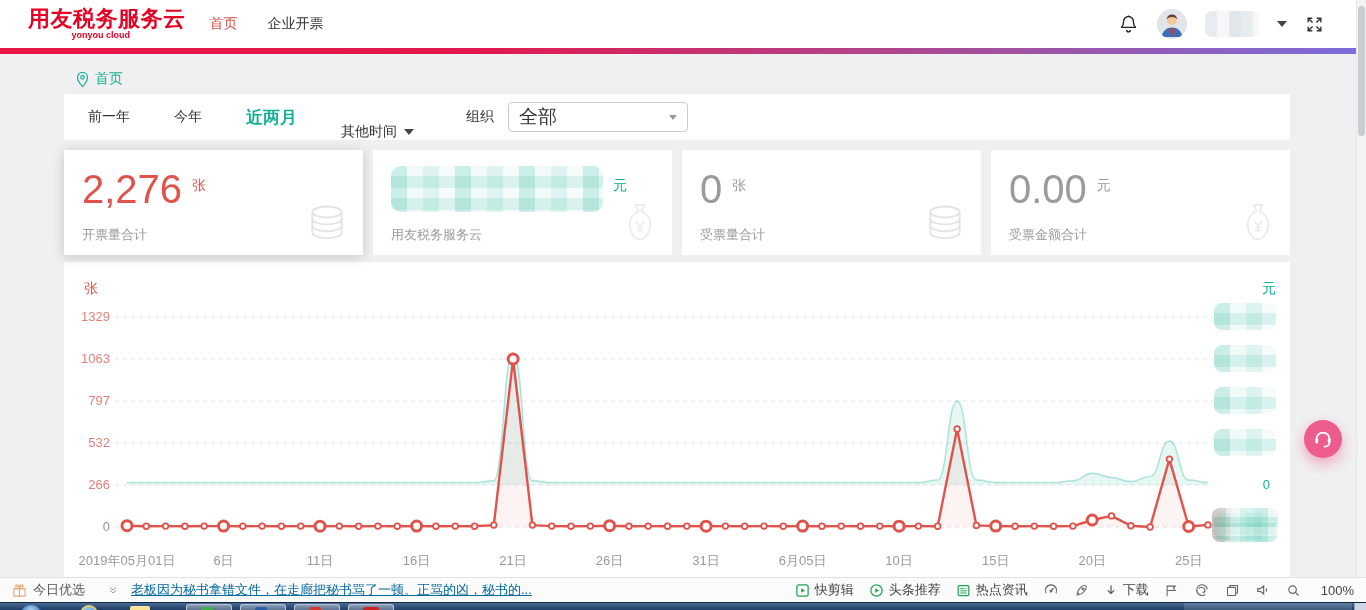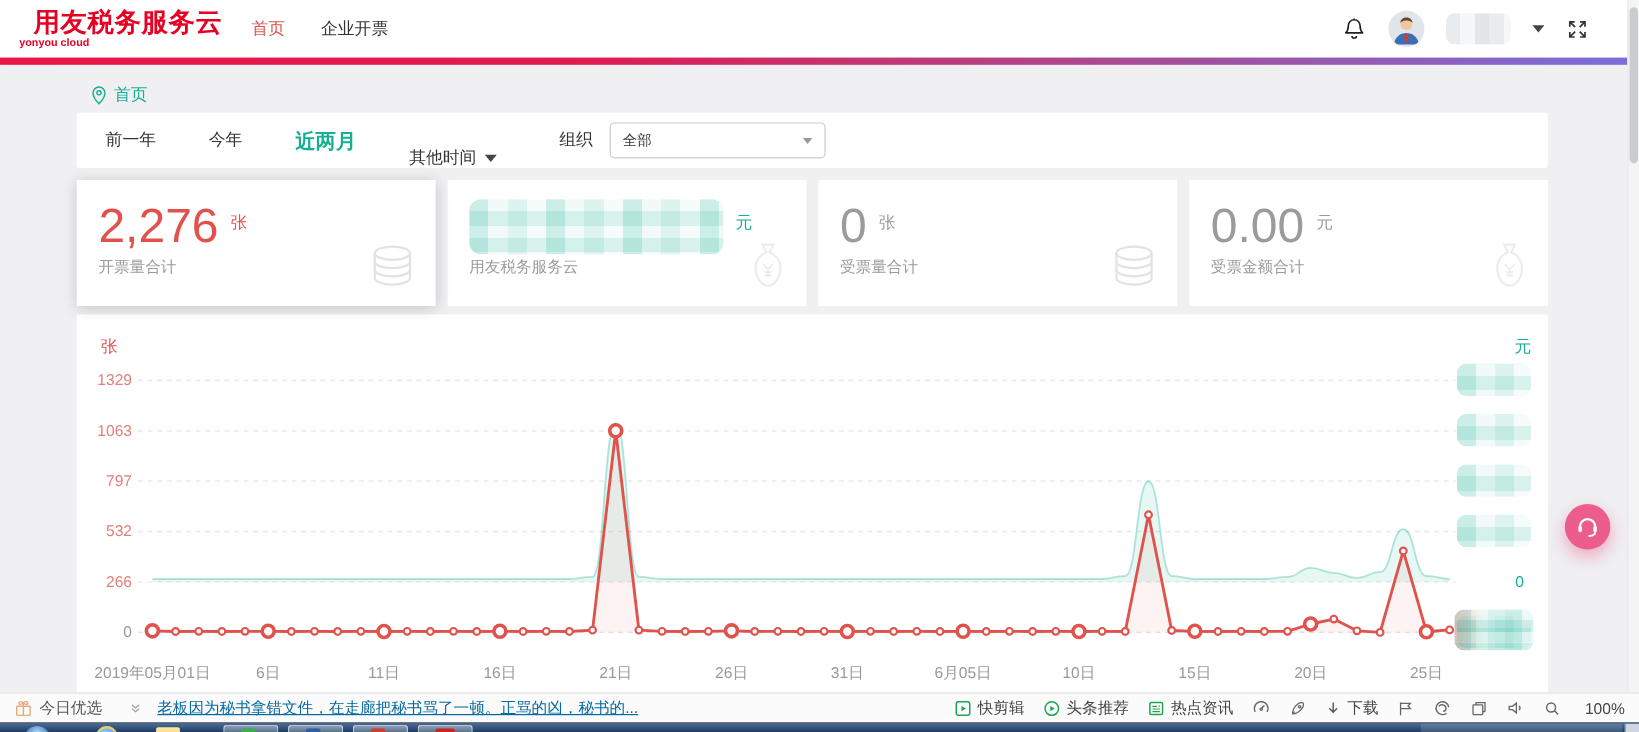--- a/index.html
+++ b/index.html
@@ -4,21 +4,21 @@
 <style>
   html,body{margin:0;padding:0;background:#ddd;}
   .page{position:relative;width:1366px;height:610px;background:#f0f0f2;overflow:hidden;
         font-family:"Liberation Sans","DejaVu Sans",sans-serif;}
 
   
   .app-header{position:absolute;top:0;left:0;width:1366px;height:48px;background:#fff;
               display:flex;align-items:center;box-sizing:border-box;padding:0 16px;z-index:4;}
   .logo{line-height:1;margin-right:24px;cursor:pointer;}
   .logo-main{font-size:22px;font-weight:bold;color:#e60023;letter-spacing:.5px;margin-left:12px;}
-  .logo-sub{font-size:9px;color:#e60023;text-align:left;margin-top:1px;font-weight:bold;}
+  .logo-sub{font-size:9px;color:#e60023;text-align:center;margin-top:1px;font-weight:bold;}
   .nav-item{font-size:14px;color:#333;margin-right:30px;cursor:pointer;text-decoration:none;}
   .nav-item.active{color:#d9544f;}
   .header-right{margin-left:auto;display:flex;align-items:center;gap:18px;padding-right:26px;}
   .icon-btn{display:flex;align-items:center;cursor:pointer;}
   .avatar{width:30px;height:30px;border-radius:50%;overflow:hidden;background:#e4e7ea;}
   .name-blur{width:54px;height:26px;border-radius:7px;
      background-image:repeating-linear-gradient(90deg,#e9ecee 0 12px,#f6f7f8 12px 24px,#e2e6e9 24px 36px),
                       repeating-linear-gradient(180deg,rgba(255,255,255,.65) 0 8px,rgba(0,0,0,.05) 8px 16px);}
   .caret{width:0;height:0;border-left:5px solid transparent;border-right:5px solid transparent;border-top:6px solid #444;}
 
@@ -28,33 +28,33 @@
   
   .breadcrumb{position:absolute;top:70px;left:76px;display:flex;align-items:center;gap:6px;
               color:#15b094;font-size:14px;cursor:pointer;}
   .filter-panel{position:absolute;top:94px;left:64px;width:1226px;height:46px;background:#fff;
      border-radius:2px;display:flex;align-items:center;box-sizing:border-box;padding-left:24px;text-align:right;}
   .ftab{font-size:14px;color:#333;margin-right:44px;cursor:pointer;}
   .ftab.active{color:#15b094;font-weight:bold;font-size:17px;}
   .other-time{font-size:14px;color:#333;margin-right:52px;display:flex;align-items:center;gap:7px;cursor:pointer;margin-top:30px;}
   .org-label{font-size:14px;color:#333;margin-right:14px;}
   .org-select{width:180px;height:30px;border:1px solid #ccc;border-radius:4px;background:#fff;
-     display:flex;align-items:center;justify-content:space-between;padding:0 10px;font-size:12px;color:#333;
+     display:flex;align-items:center;justify-content:space-between;padding:0 10px;font-size:19px;color:#333;
      box-sizing:border-box;cursor:pointer;}
   .sel-caret{width:0;height:0;border-left:4px solid transparent;border-right:4px solid transparent;border-top:5px solid #999;}
 
   
   .cards{position:absolute;top:150px;left:64px;width:1226px;display:flex;gap:10px;}
   .stat-card{position:relative;flex:1;height:105px;background:#fff;box-sizing:border-box;
              padding:14px 18px;cursor:pointer;}
   .stat-card.selected{box-shadow:0 2px 12px rgba(0,0,0,.18);z-index:2;}
   .card-valrow{display:flex;align-items:center;height:50px;}
   .card-value{font-size:40px;line-height:1;}
   .card-unit{font-size:14px;margin-left:10px;margin-bottom:6px;}
-  .card-label{font-size:13px;color:#9b9b9b;}
+  .card-label{font-size:13px;color:#9b9b9b;margin-top:12px;}
   .card-icon{position:absolute;right:14px;bottom:8px;}
   .mosaic-teal{background-image:
      repeating-linear-gradient(90deg,rgba(21,176,148,.22) 0 16px,rgba(21,176,148,.06) 16px 32px,rgba(21,176,148,.15) 32px 48px,rgba(21,176,148,.04) 48px 64px),
      repeating-linear-gradient(180deg,rgba(255,255,255,.55) 0 10px,rgba(21,176,148,.13) 10px 22px);}
   .value-mosaic{width:212px;height:46px;border-radius:10px;margin-bottom:0;}
 
   
   .chart-panel{position:absolute;top:262px;left:64px;width:1226px;height:315px;background:#fff;}
   .axis-name{position:absolute;top:18px;font-size:14px;z-index:2;}
   .axis-name.l{left:20px;color:#e0534d;}

